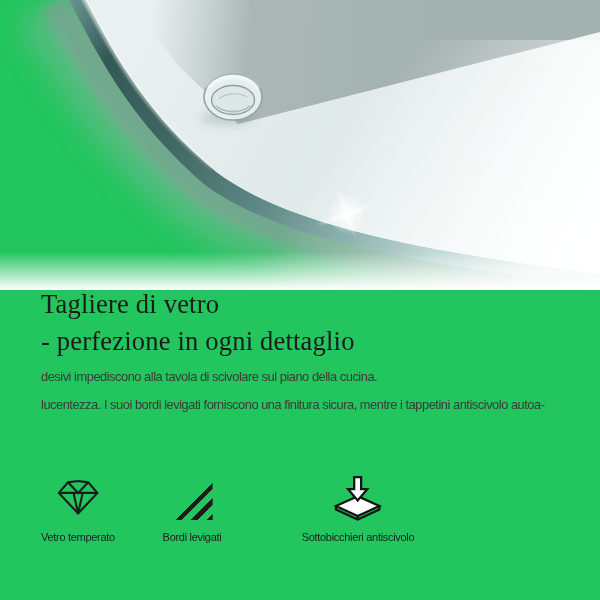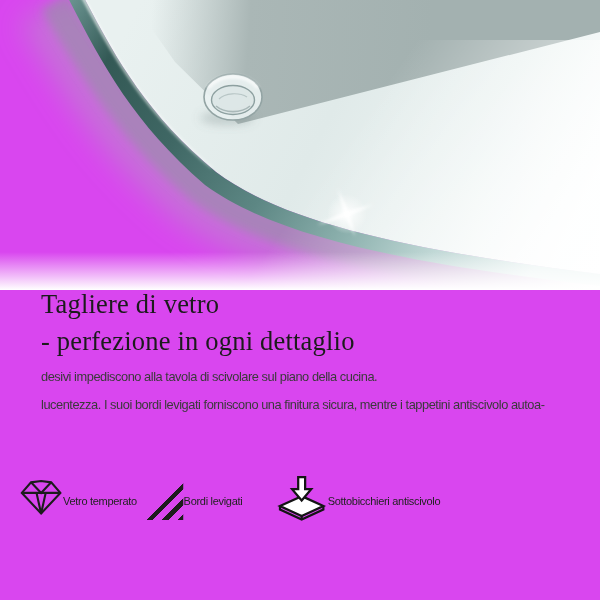--- a/index.html
+++ b/index.html
@@ -1,36 +1,36 @@
 <!DOCTYPE html>
 <html><head>
 <meta charset="utf-8">
 <style>
   html,body{margin:0;padding:0;background:#fff;}
   .stage{
-    position:relative;width:600px;height:600px;background:#d946ef;overflow:hidden;
+    position:relative;width:600px;height:600px;background:#22c55e;overflow:hidden;
     font-family:"Liberation Sans","DejaVu Sans",sans-serif;
   }
   .photo{position:absolute;left:0;top:0;width:600px;height:290px;overflow:hidden;}
   .photo svg{display:block;}
   .title{
     position:absolute;left:41px;top:286px;
     font-family:"Liberation Serif","DejaVu Serif",serif;
     font-size:26.5px;line-height:37px;color:#1b1b1b;letter-spacing:0.2px;
     white-space:nowrap;
   }
   .desc{
     position:absolute;left:41px;top:363px;
     font-size:12.8px;line-height:27.6px;color:#3a3a3a;letter-spacing:-0.45px;
   }
   .desc-line{white-space:nowrap;}
   .features{position:absolute;left:0;top:470px;width:600px;height:90px;}
   .feature{
     position:absolute;top:0;transform:translateX(-50%);
-    display:flex;flex-direction:row;align-items:center;text-align:center;
+    display:flex;flex-direction:column;align-items:center;text-align:center;
   }
   .feature:nth-child(1){left:78px;}
   .feature:nth-child(2){left:192px;justify-content:flex-end;}
   .feature:nth-child(3){left:358px;}
   .feature:nth-child(4){left:494px;}
   .feature .icon{height:54px;display:flex;align-items:center;justify-content:center;}
   .feature .label{
     margin-top:7px;font-size:11px;letter-spacing:-0.3px;color:#222;white-space:nowrap;
   }
   .stripes{

